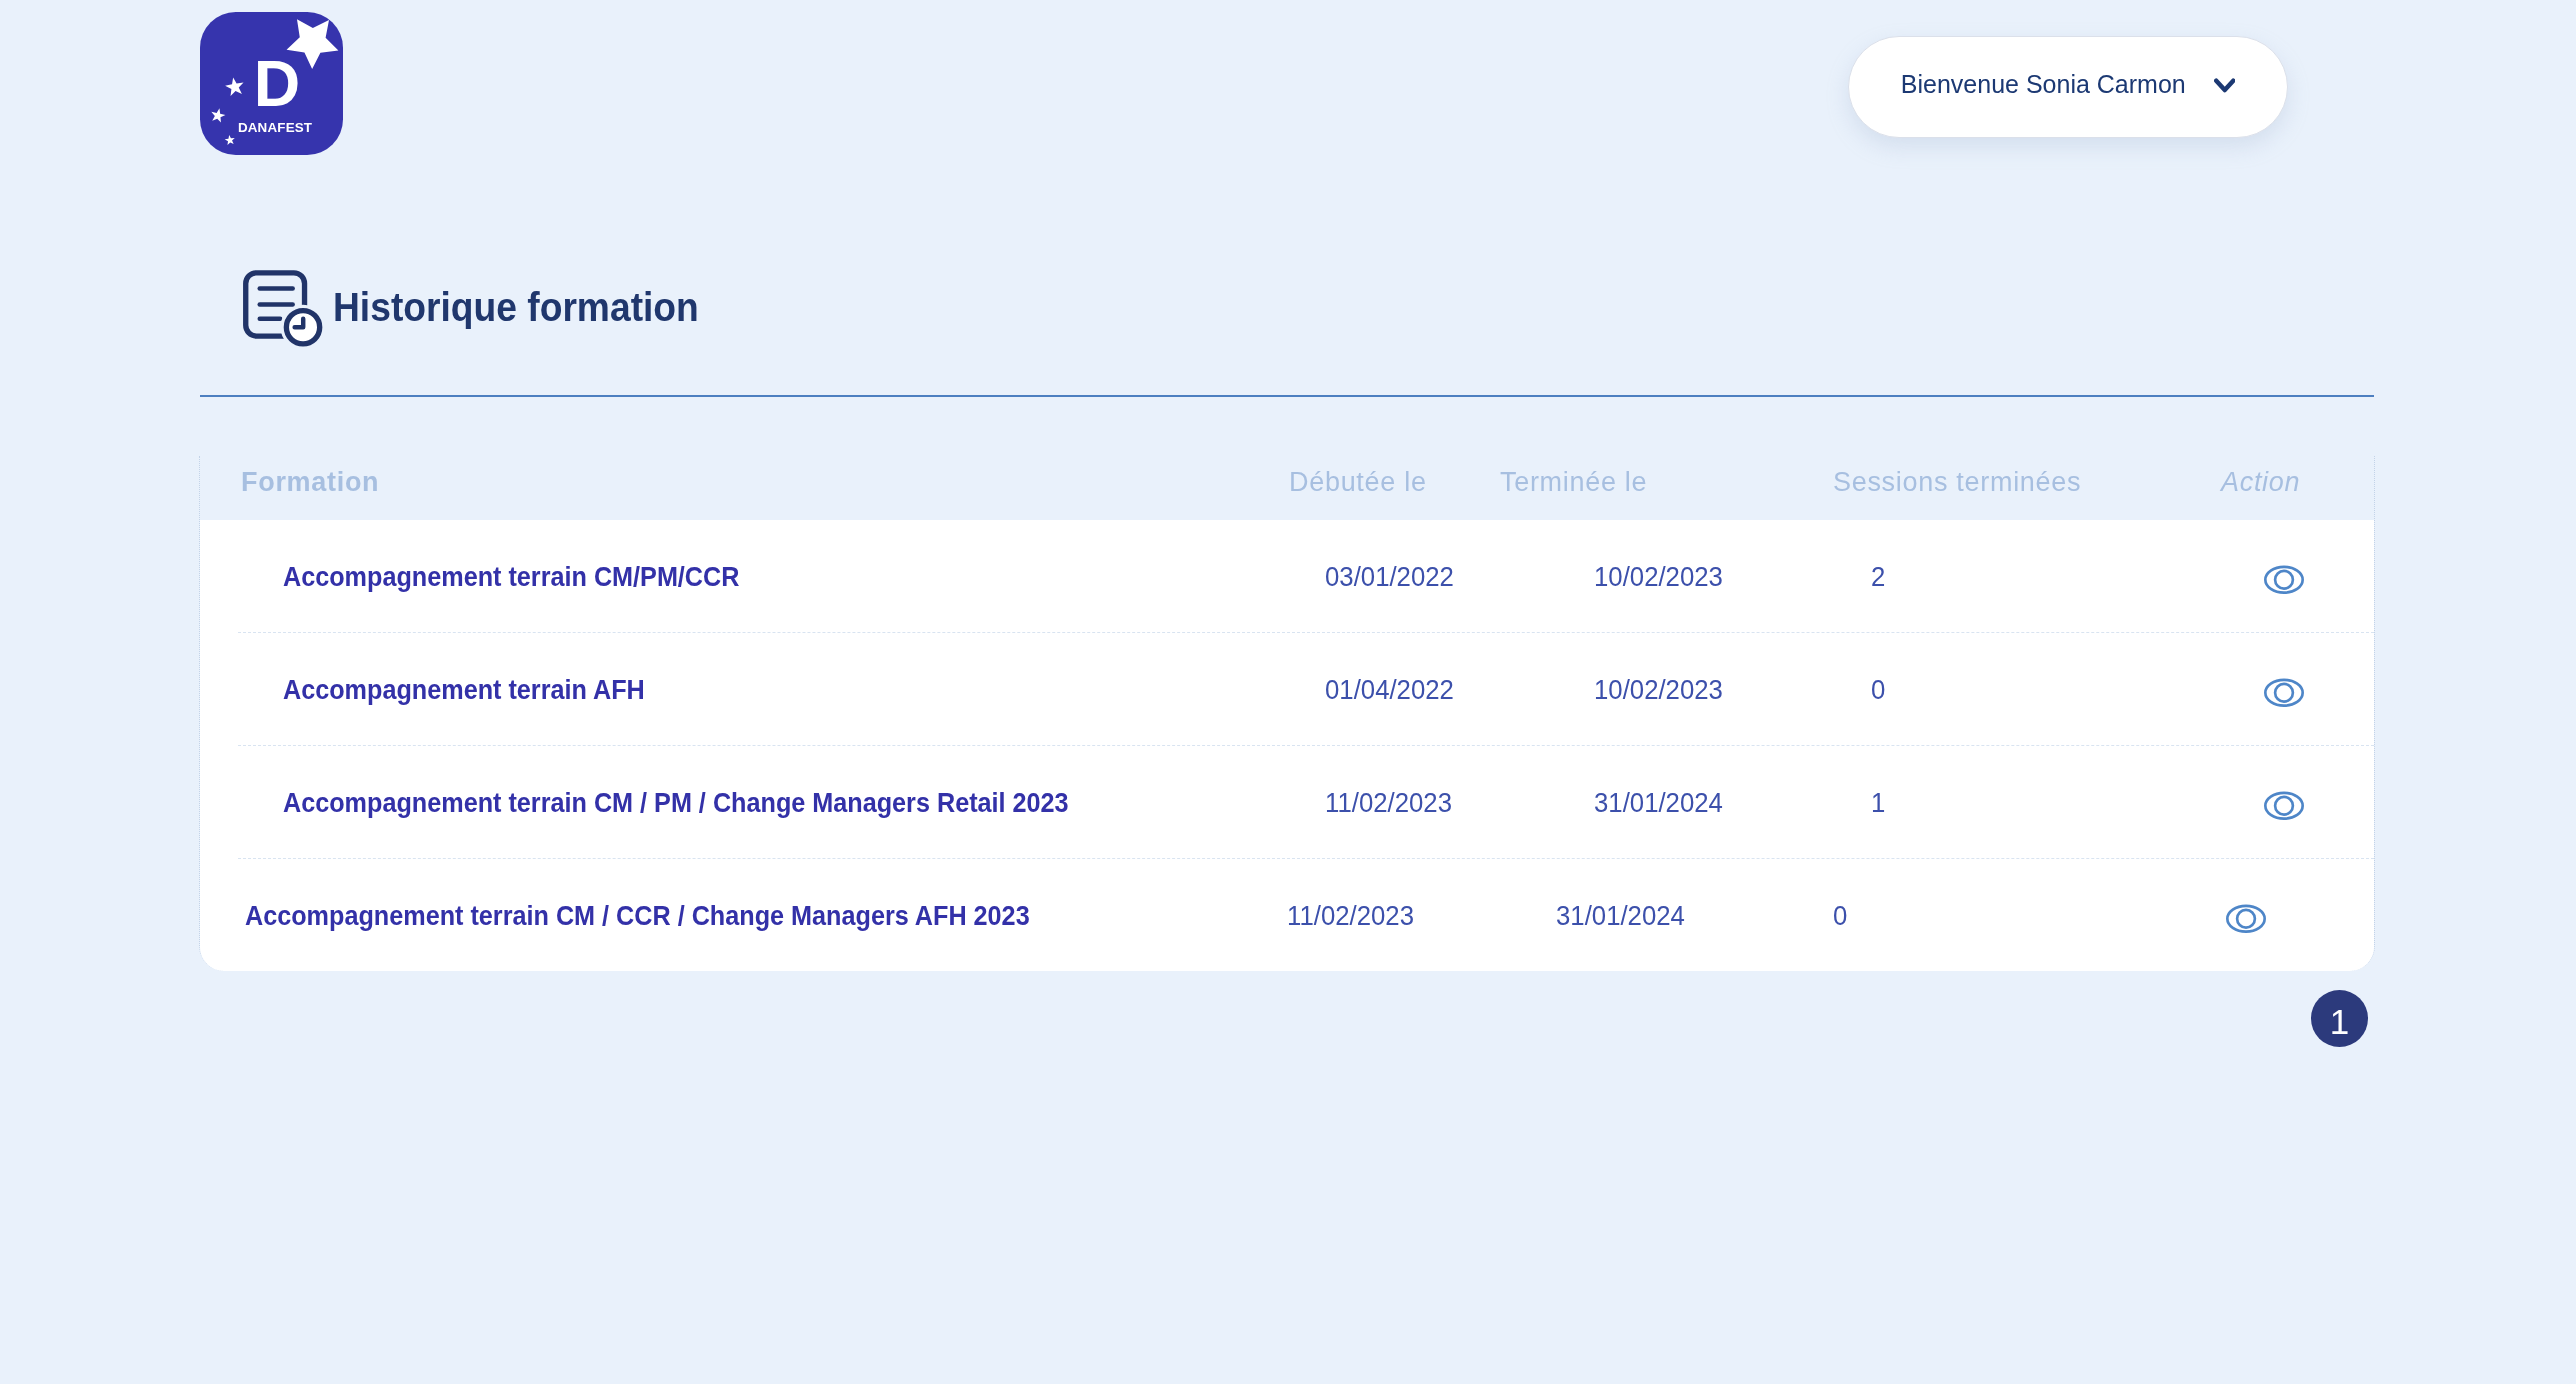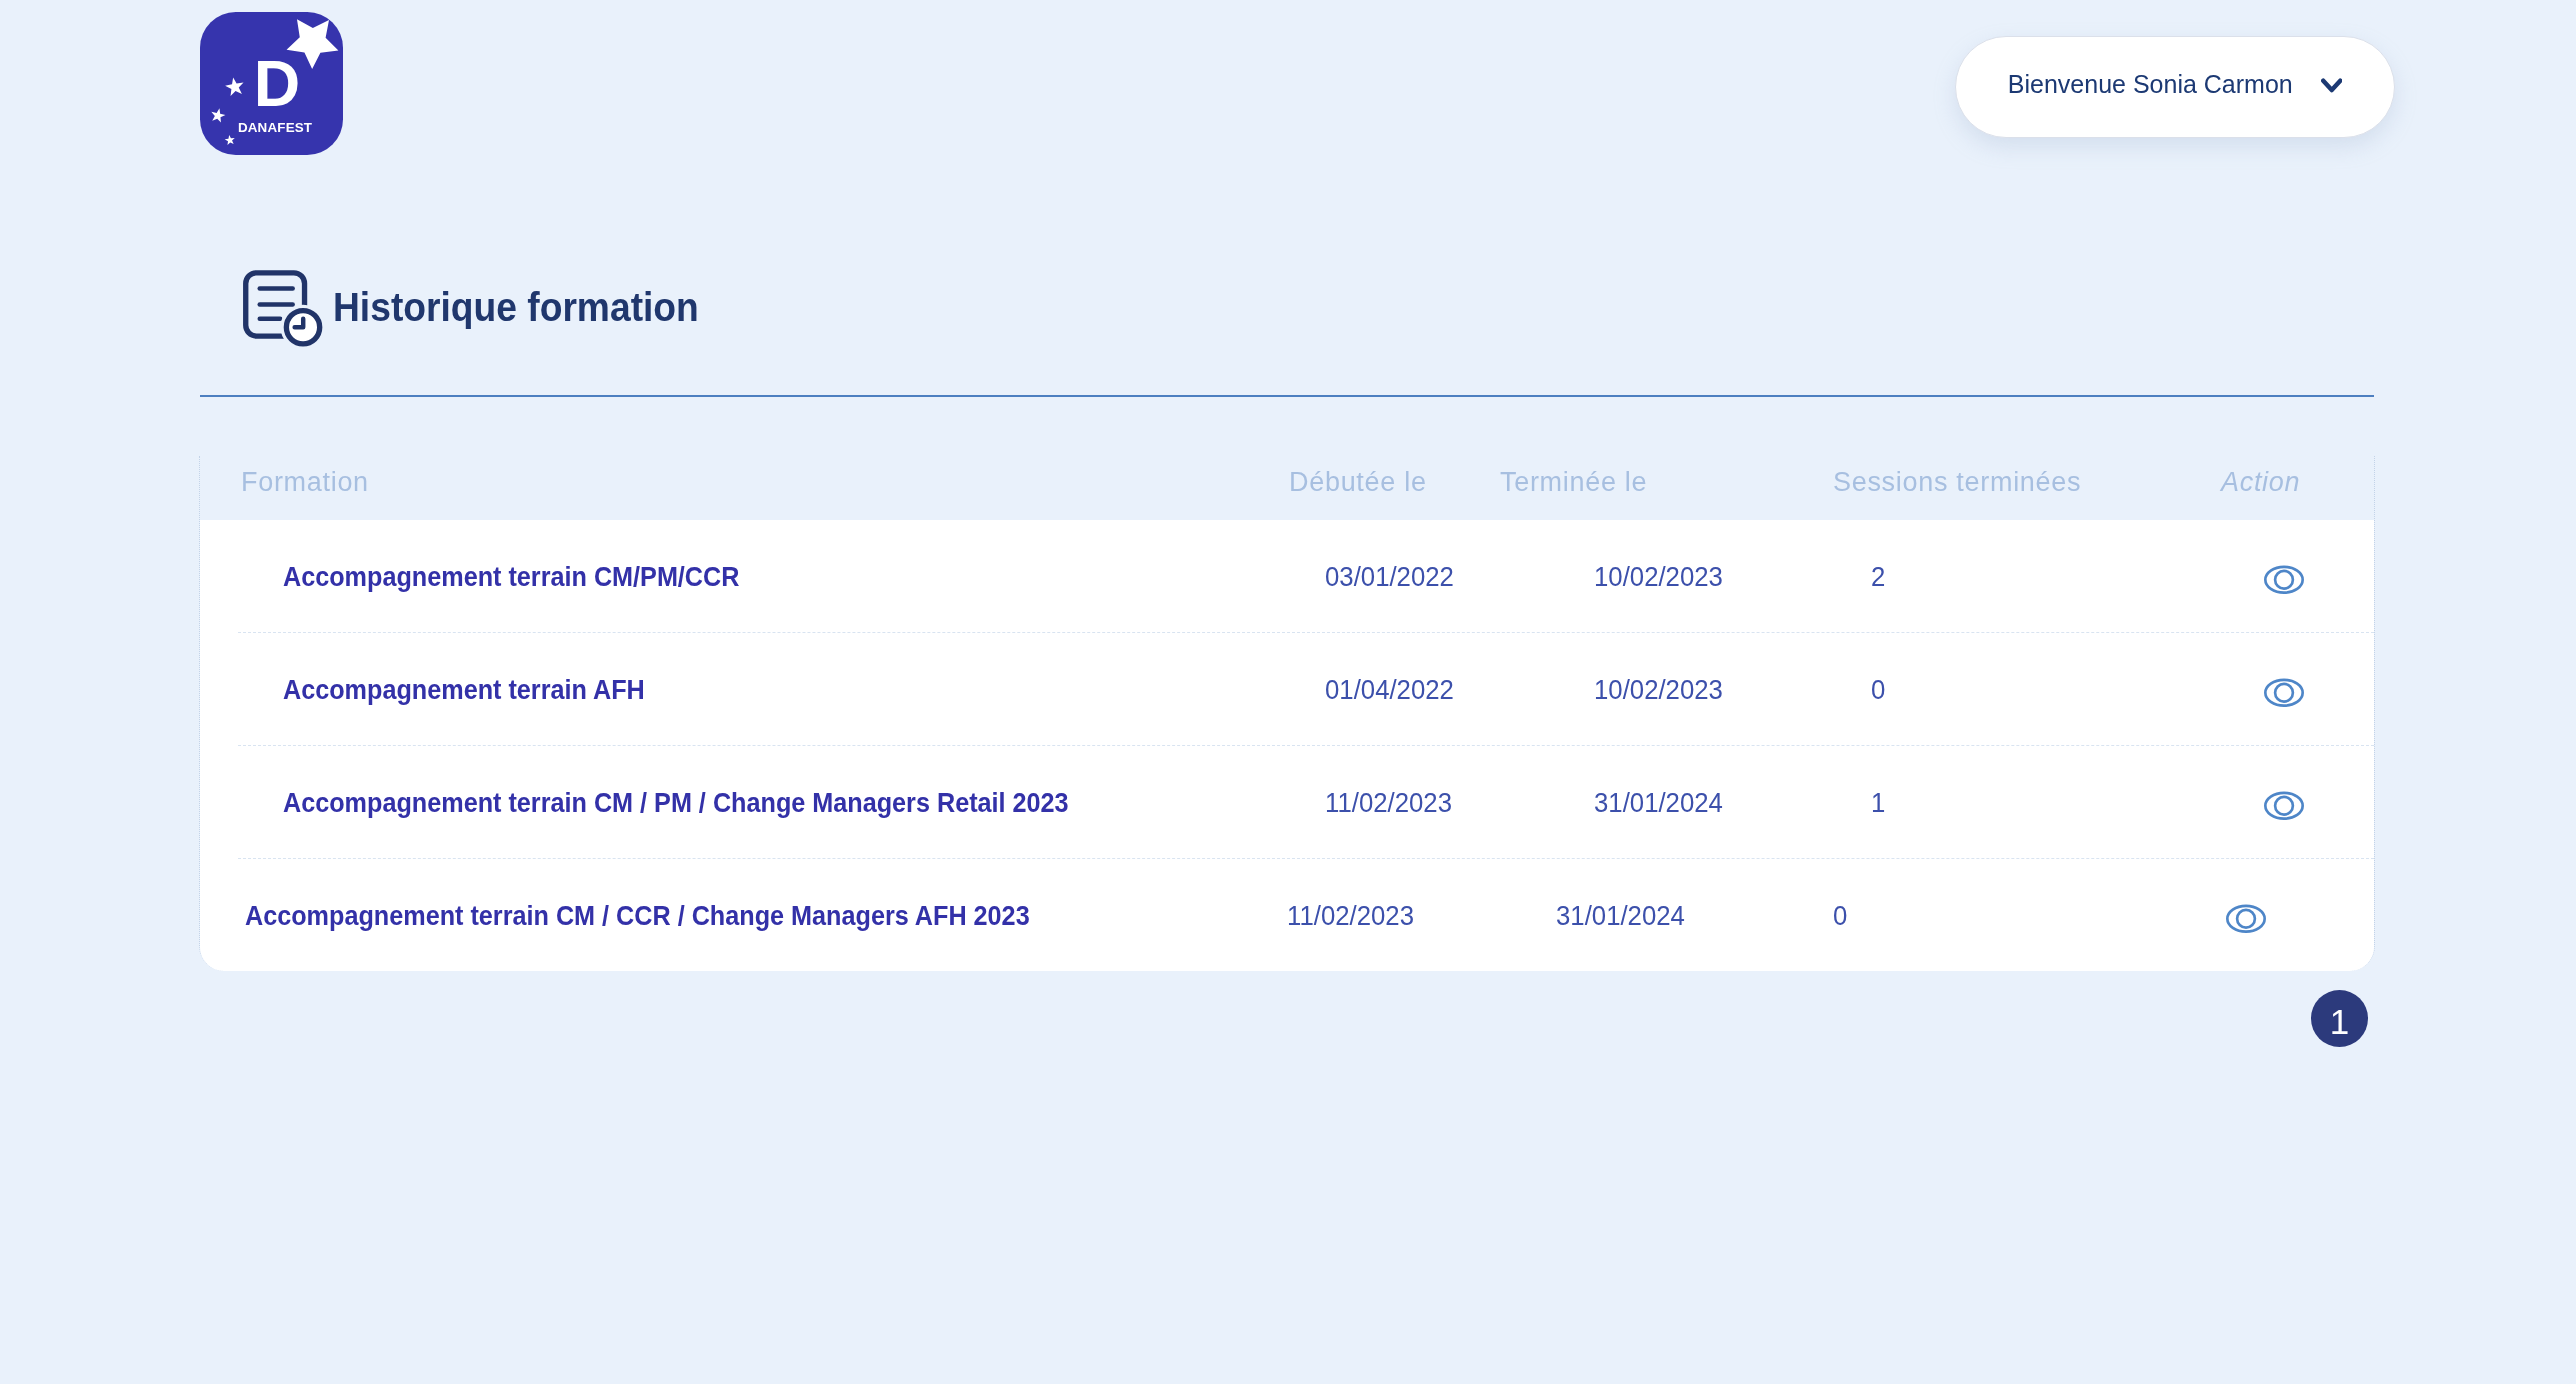--- a/index.html
+++ b/index.html
@@ -1,20 +1,20 @@
 <!DOCTYPE html>
 <html style="font-size:14.3px"><head>
 <meta charset="utf-8">
 <style>
   * { margin:0; padding:0; box-sizing:border-box; }
   html,body { width:2576px; height:1385px; }
   body { background:#e9f1fb; font-family:"Liberation Sans", sans-serif; position:relative; overflow:hidden; }
   .abs { position:absolute; }
 
-  .welcome { left:1955px; top:36px; width:440px; height:102px; background:#ffffff;
+  .welcome { left:1848px; top:36px; width:440px; height:102px; background:#ffffff;
     border-radius:51px; border:1.8px solid #dbe0ea; box-shadow:0 9px 21.5px rgba(150,170,205,0.25);
     display:flex; align-items:center; justify-content:center; gap:28px;
     color:#1c3973; font-size:25px; padding-bottom:4.5px; }
 
   .pagetitle { left:333px; top:284px; font-size:40px; font-weight:bold; color:#20376d; line-height:47px; transform:scaleX(0.93); transform-origin:left top; }
 
   .divider { left:200px; top:395px; width:2174px; height:1.8px; background:#4d7fc0; }
 
   .card { left:199px; top:456px; width:2176px; height:515px;
     border:0.9px dotted #c3d3e8; border-top:none; border-radius:0 0 25px 25px; }
@@ -64,21 +64,21 @@
   <circle cx="78.6" cy="76.6" r="18.7" fill="#ffffff" stroke="#213468" stroke-width="6"></circle>
   <path d="M78.8 67.1 L78.8 76.6 L69.2 76.6" fill="none" stroke="#213468" stroke-width="5" stroke-linecap="round" stroke-linejoin="round"></path>
 </svg>
 
 <div class="abs pagetitle">Historique formation</div>
 
 <div class="abs divider"></div>
 
 <div class="abs card">
   <div class="thead">
-    <span style="left:41px;">Formation</span>
+    <span style="left:41px;font-weight:bold;">Formation</span>
     <span style="left:1089px;text-align:right;">Débutée le</span>
     <span style="left:1300px;">Terminée le</span>
     <span style="left:1633px;">Sessions terminées</span>
     <span style="left:2021px;font-style:italic;">Action</span>
   </div>
   <div class="tbody">
     <div class="row sep">
       <div class="cell c1">Accompagnement terrain CM/PM/CCR</div>
       <div class="cell c2">03/01/2022</div>
       <div class="cell c3">10/02/2023</div>

